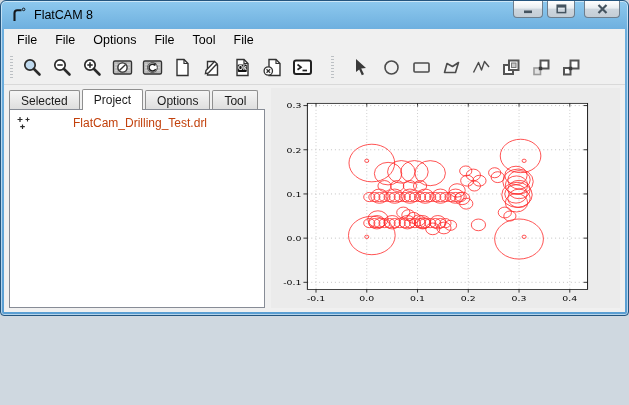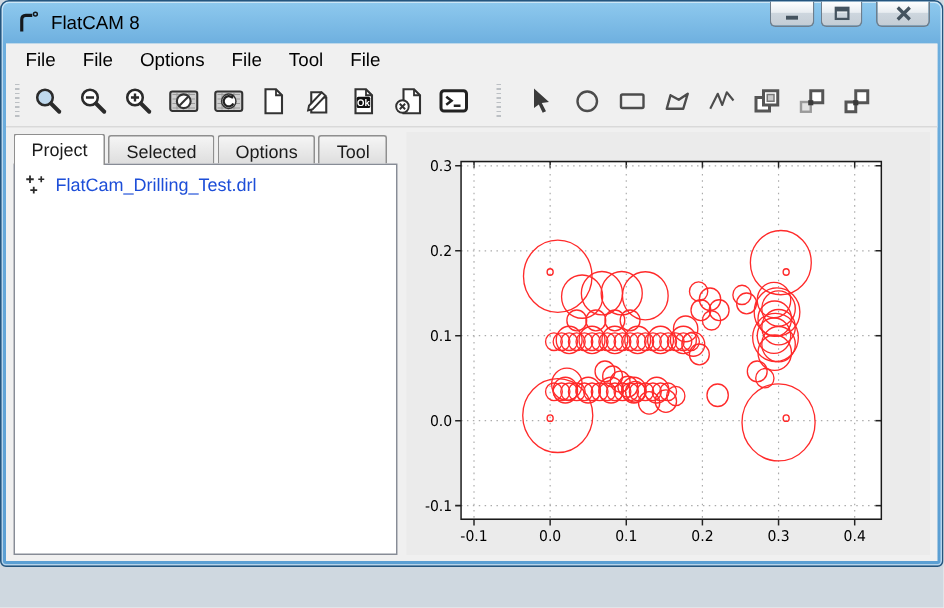--- a/index.html
+++ b/index.html
@@ -1,18 +1,18 @@
 <!DOCTYPE html>
 <html><head>
 <meta charset="utf-8">
 <style>
   html,body{margin:0;padding:0;background:#cfd8e0;}
   *{box-sizing:border-box;}
   .window{
-    position:relative;width:629px;height:378px;
+    position:relative;width:629px;height:316px;
     font-family:"Liberation Sans",sans-serif;
     background:linear-gradient(#9td 0,#fff 0); 
     background:linear-gradient(to bottom,#8ec9ee 0,#6caede 30px,#5b9fd3 100%);
     border:1px solid #24557e;border-radius:6px 6px 4px 4px;
     box-shadow:inset 0 0 0 1px rgba(255,255,255,.55);
   }
   .titlebar{height:28px;display:flex;align-items:center;padding-left:9px;}
   .app-icon{width:18px;height:18px;margin-right:6px;}
   .title-text{font-size:12.5px;color:#000;}
   .caption-buttons{position:absolute;top:0;right:8px;display:flex;}
@@ -36,21 +36,21 @@
   .tool-btn svg{width:21px;height:21px;}
   .tb-spacer{width:8px;}
   .main{flex:1;display:flex;padding:3px 5px 4px 5px;min-height:0;}
   .left-pane{width:256px;display:flex;flex-direction:column;}
   .tabbar{display:flex;align-items:flex-end;height:21px;position:relative;z-index:2;}
   .tab{font-size:12px;color:#1b1b1b;padding:3px 11px 3px 11px;margin-right:2px;
     border:1px solid #8f8f8f;border-bottom:none;border-radius:2px 2px 0 0;
     background:linear-gradient(#f5f5f5,#dedede);height:19px;}
   .tab.active{background:#fff;height:21px;margin-bottom:-1px;padding-bottom:4px;}
   .tree-panel{flex:1;background:#fff;border:1px solid #878c96;padding:3px 2px;overflow:hidden;}
-  .tree-item{display:flex;align-items:center;font-size:12px;color:#1d4ed8;padding:2px 2px;}
+  .tree-item{display:flex;align-items:center;font-size:12px;color:#c2410c;padding:2px 2px;gap:36px;}
   .tree-item svg{width:16px;height:16px;margin:0 5px 0 2px;flex:none;}
   .plot-pane{flex:1;margin-left:6px;background:#ebebeb;position:relative;}
   .plot-pane svg{display:block;width:100%;height:100%;}
   .statusbar{height:30px;display:flex;align-items:center;gap:7px;padding:0 7px 2px 6px;background:#f0f0f0;}
   .status-field{height:22px;border:1px solid #9aa0a6;background:#fbfbfb;
     font-size:12px;color:#000;line-height:20px;padding-left:6px;overflow:hidden;white-space:nowrap;}
   .status-msg{flex:1;}
   .status-aux{width:113px;flex:none;}
   .units-label{font-size:13px;color:#000;flex:none;}
   .progress{width:56px;height:18px;border:1px solid #8a9096;border-radius:3px;background:#e9e9e9;overflow:hidden;flex:none;}
@@ -226,22 +226,22 @@
           <rect x="3" y="11" width="6.5" height="6.5" fill="#fff" stroke="#555" stroke-width="2"></rect>
           <rect x="9.5" y="3.5" width="8" height="8" fill="#fff" stroke="#555" stroke-width="2"></rect>
           <rect x="7.8" y="9.8" width="3.4" height="3.4" fill="#3a3a3a"></rect>
         </svg>
       </div>
     </div>
 
     <div class="main">
       <div class="left-pane">
         <div class="tabbar">
+          <div class="tab">Selected</div>
           <div class="tab active">Project</div>
-          <div class="tab">Selected</div>
           <div class="tab">Options</div>
           <div class="tab">Tool</div>
         </div>
         <div class="tree-panel">
           <div class="tree-item">
             <svg viewBox="0 0 16 16">
               <path d="M4 2 v5 M1.5 4.5 h5" stroke="#2b2b2b" stroke-width="1.2"></path>
               <path d="M11.5 2.5 v4 M9.5 4.5 h4" stroke="#2b2b2b" stroke-width="1.1"></path>
               <path d="M6.5 9.5 v4.5 M4.2 11.7 h4.6" stroke="#2b2b2b" stroke-width="1.2"></path>
             </svg>

